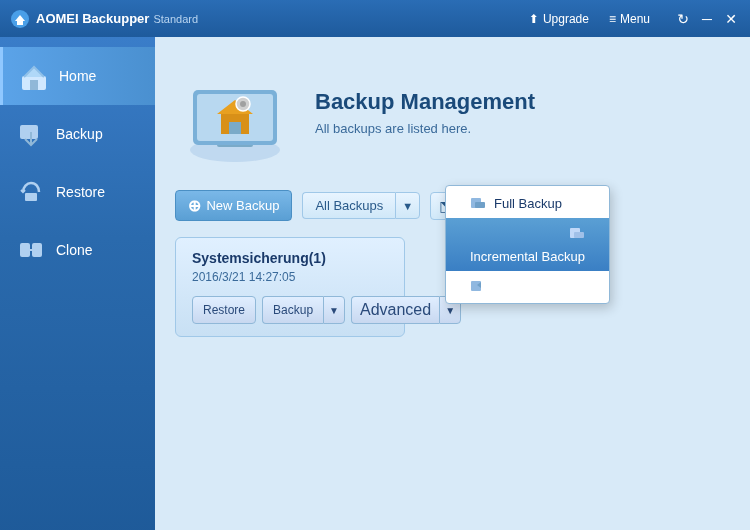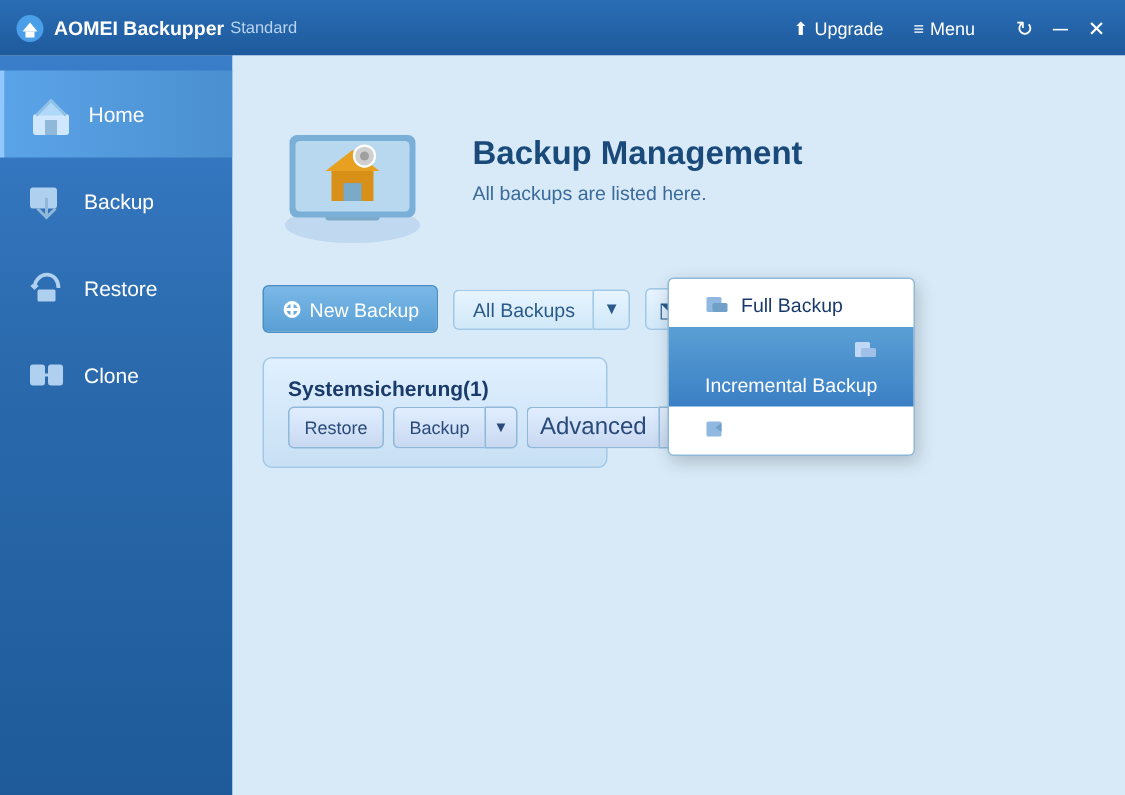--- a/index.html
+++ b/index.html
@@ -432,20 +432,21 @@
         <button class="btn-dropdown-main">All Backups</button>
         <button class="btn-dropdown-arrow">▼</button>
       </div>
       <button class="btn-icon-only">
         <span>⬔</span>
       </button>
     </div>
 
     <div class="backup-card">
       <div class="backup-card-title">Systemsicherung(1)</div>
+      <div class="backup-card-date">2016/3/21 14:27:05</div>
       <div class="backup-card-buttons">
         <button class="btn-restore">Restore</button>
         <div class="btn-backup-split">
           <button class="btn-backup-main">Backup</button>
           <button class="btn-backup-arrow">▼</button>
         </div>
         <div class="btn-advanced-split">
           <button class="btn-advanced-main">Advanced</button>
           <button class="btn-advanced-arrow">▼</button>
         </div>

